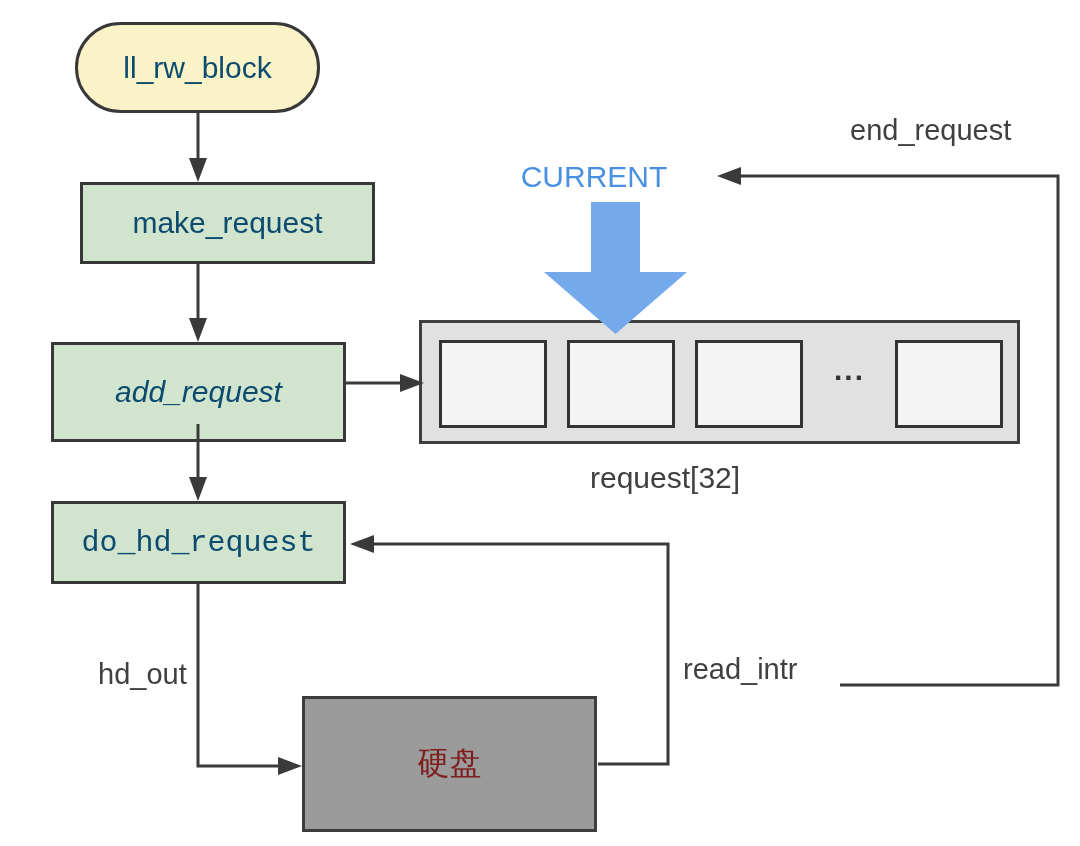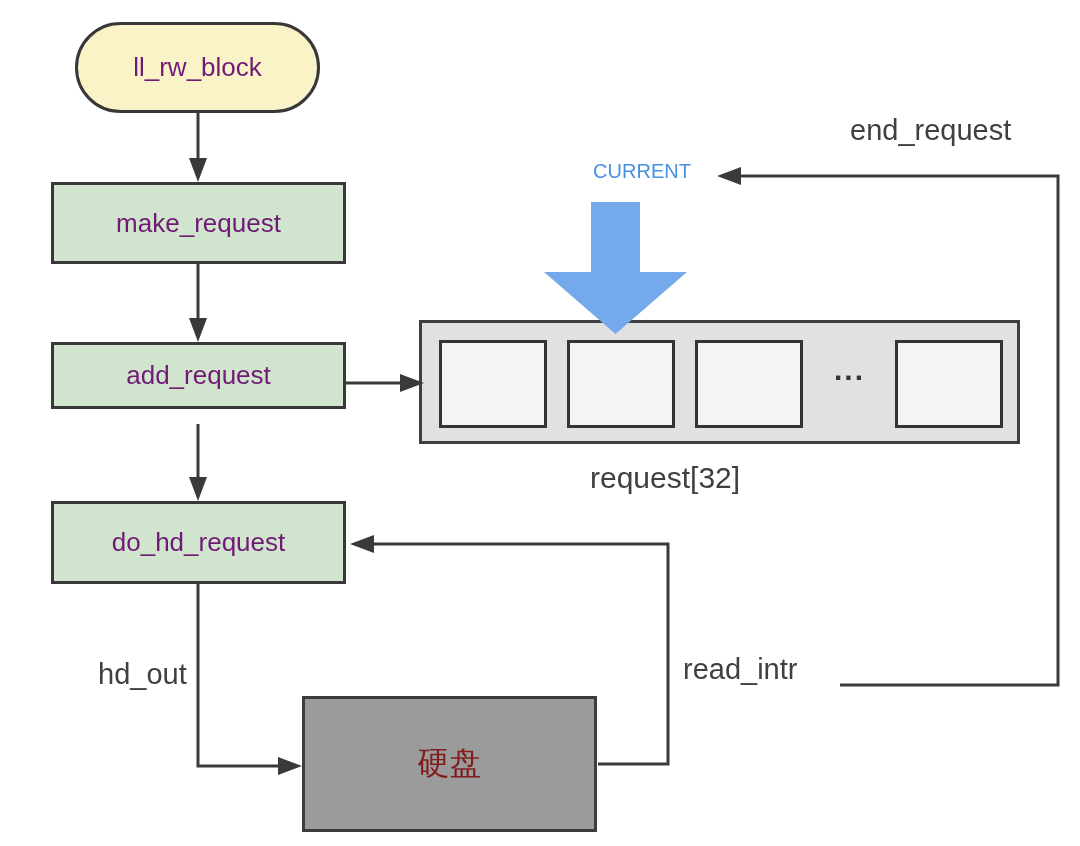--- a/index.html
+++ b/index.html
@@ -11,33 +11,33 @@
     background: #ffffff;
     font-family: "Liberation Sans", "DejaVu Sans", sans-serif;
     color: #333333;
     overflow: hidden;
   }
   .node {
     position: absolute;
     display: flex;
     align-items: center;
     justify-content: center;
-    font-size: 26px;
-    color: #701a75;
+    font-size: 30px;
+    color: #0c4a6e;
     border: 3px solid #383838;
   }
   .pill {
     left: 75px; top: 22px; width: 245px; height: 91px;
     background: #faf3c8;
     border-radius: 46px;
   }
   .green { background: #d0e4ce; width: 295px; left: 51px; }
-  .box-make   { top: 182px; height: 82px; }
-  .box-add    { top: 342px; height: 67px; }
-  .box-dohd   { top: 501px; height: 83px; }
+  .box-make   { top: 182px; height: 82px; margin-left: 29px; }
+  .box-add    { top: 342px; height: 100px; font-style: italic; }
+  .box-dohd   { top: 501px; height: 83px; font-family: Liberation Mono, monospace; }
   .array-outer {
     position: absolute;
     left: 419px; top: 320px; width: 601px; height: 124px;
     background: #e1e1e1;
     border: 3px solid #3f3f3f;
   }
   .cell {
     position: absolute;
     top: 17px; width: 108px; height: 88px;
     background: #f4f4f4;
@@ -63,21 +63,21 @@
     color: #7f1d1d;
     font-size: 32px;
   }
   .lbl {
     position: absolute;
     font-size: 29px;
     color: #404040;
     white-space: nowrap;
   }
   .lbl-request-array { left: 590px; top: 461px; width: 196px; font-size: 30px; }
-  .lbl-current { left: 556px; top: 160px; width: 172px; text-align: center; color: #4a90e2; font-size: 20px; }
+  .lbl-current { left: 508px; top: 160px; width: 172px; text-align: center; color: #4a90e2; font-size: 30px; }
   .lbl-end-request { left: 850px; top: 114px; }
   .lbl-hd-out { left: 84px; top: 658px; margin-left: 14px; }
   .lbl-read-intr { left: 683px; top: 653px; }
   #edges {
     position: absolute;
     left: 0; top: 0;
     width: 1080px; height: 846px;
     pointer-events: none;
     z-index: 5;
   }

